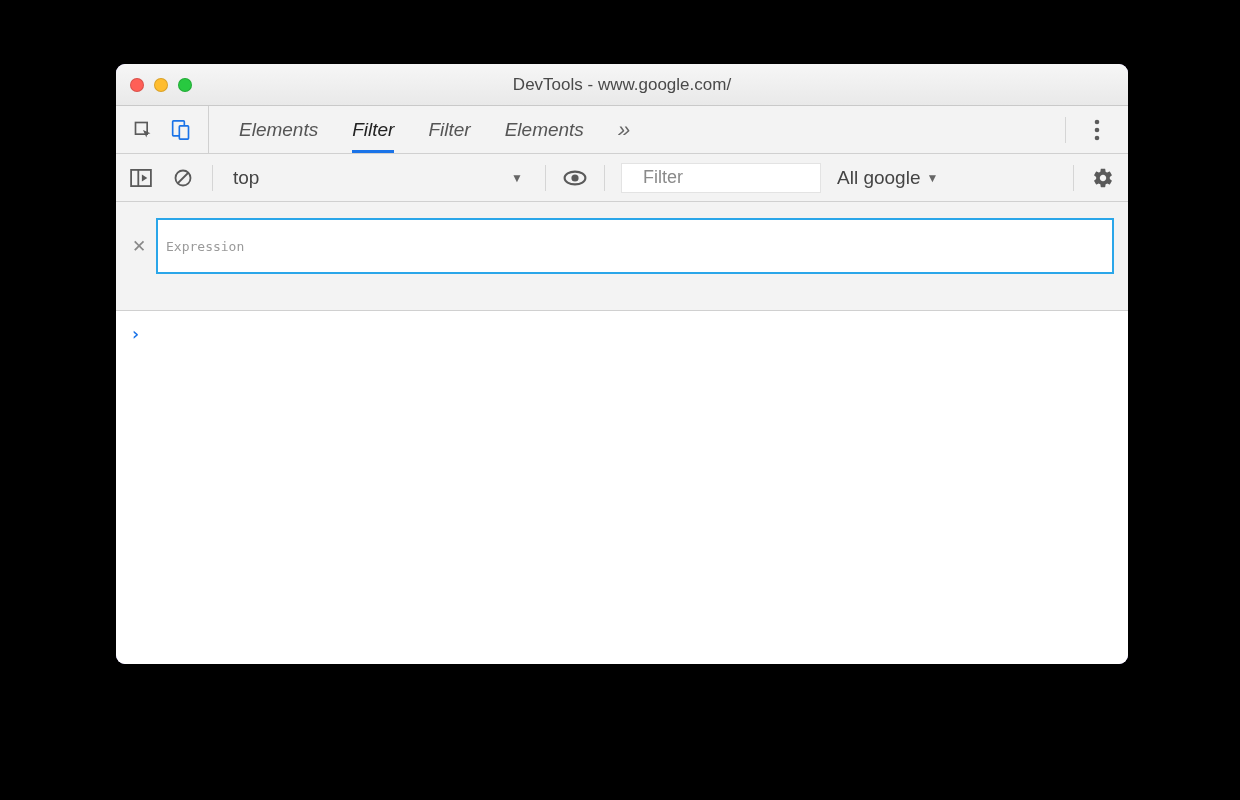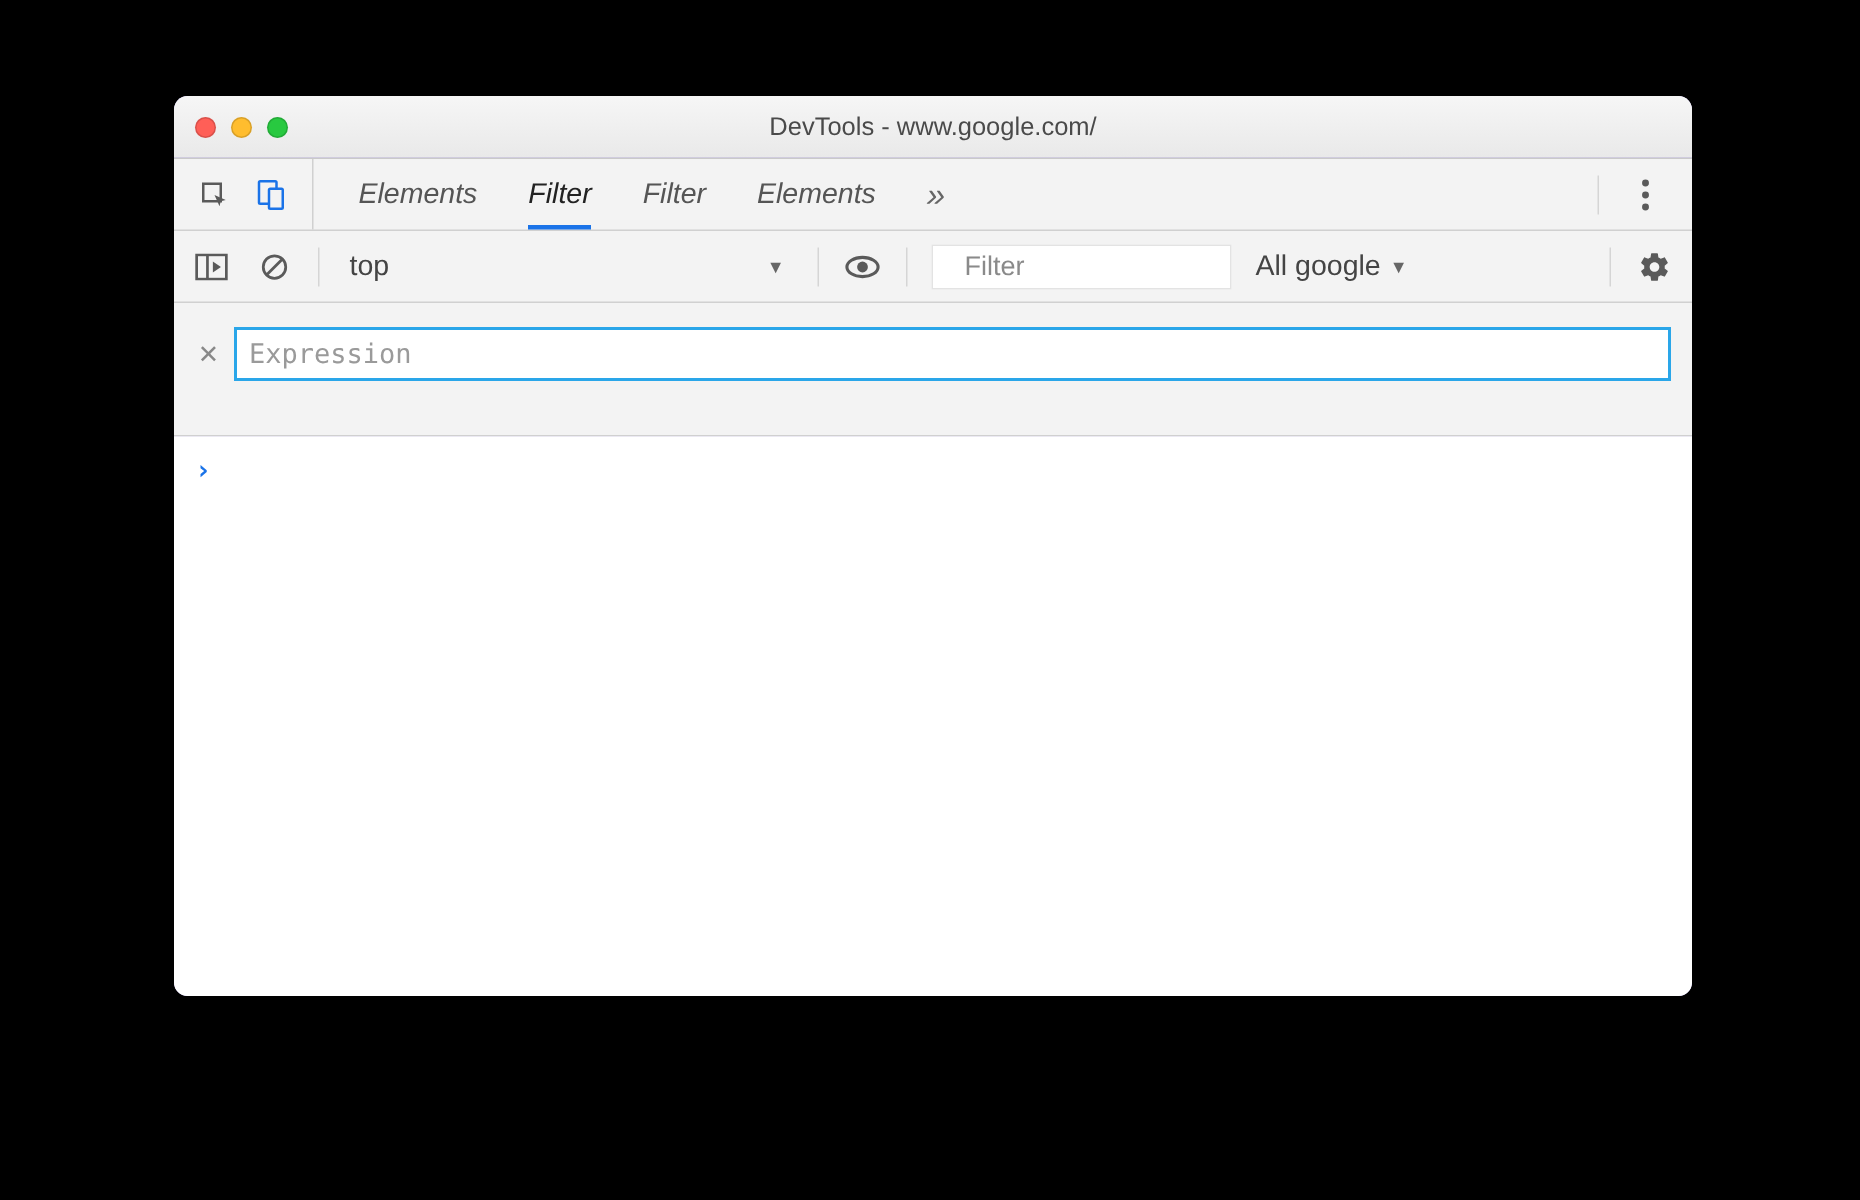--- a/index.html
+++ b/index.html
@@ -164,26 +164,26 @@
     gap: 8px;
   }
   .pinrow .closex {
     color: #888;
     font-size: 17px;
     width: 18px;
     text-align: center;
   }
   .expr-input {
     flex: 1;
-    height: 36px;
+    height: 56px;
     border: 2px solid #2aa6e9;
     background: #fff;
     padding: 0 8px;
     font-family: Menlo, Consolas, monospace;
-    font-size: 18px;
+    font-size: 13px;
     color: #333;
     outline: none;
   }
   .expr-input::placeholder { color: #9a9a9a; }
   
   .consolebody {
     flex: 1;
     background: #fff;
     padding: 12px 14px;
   }

